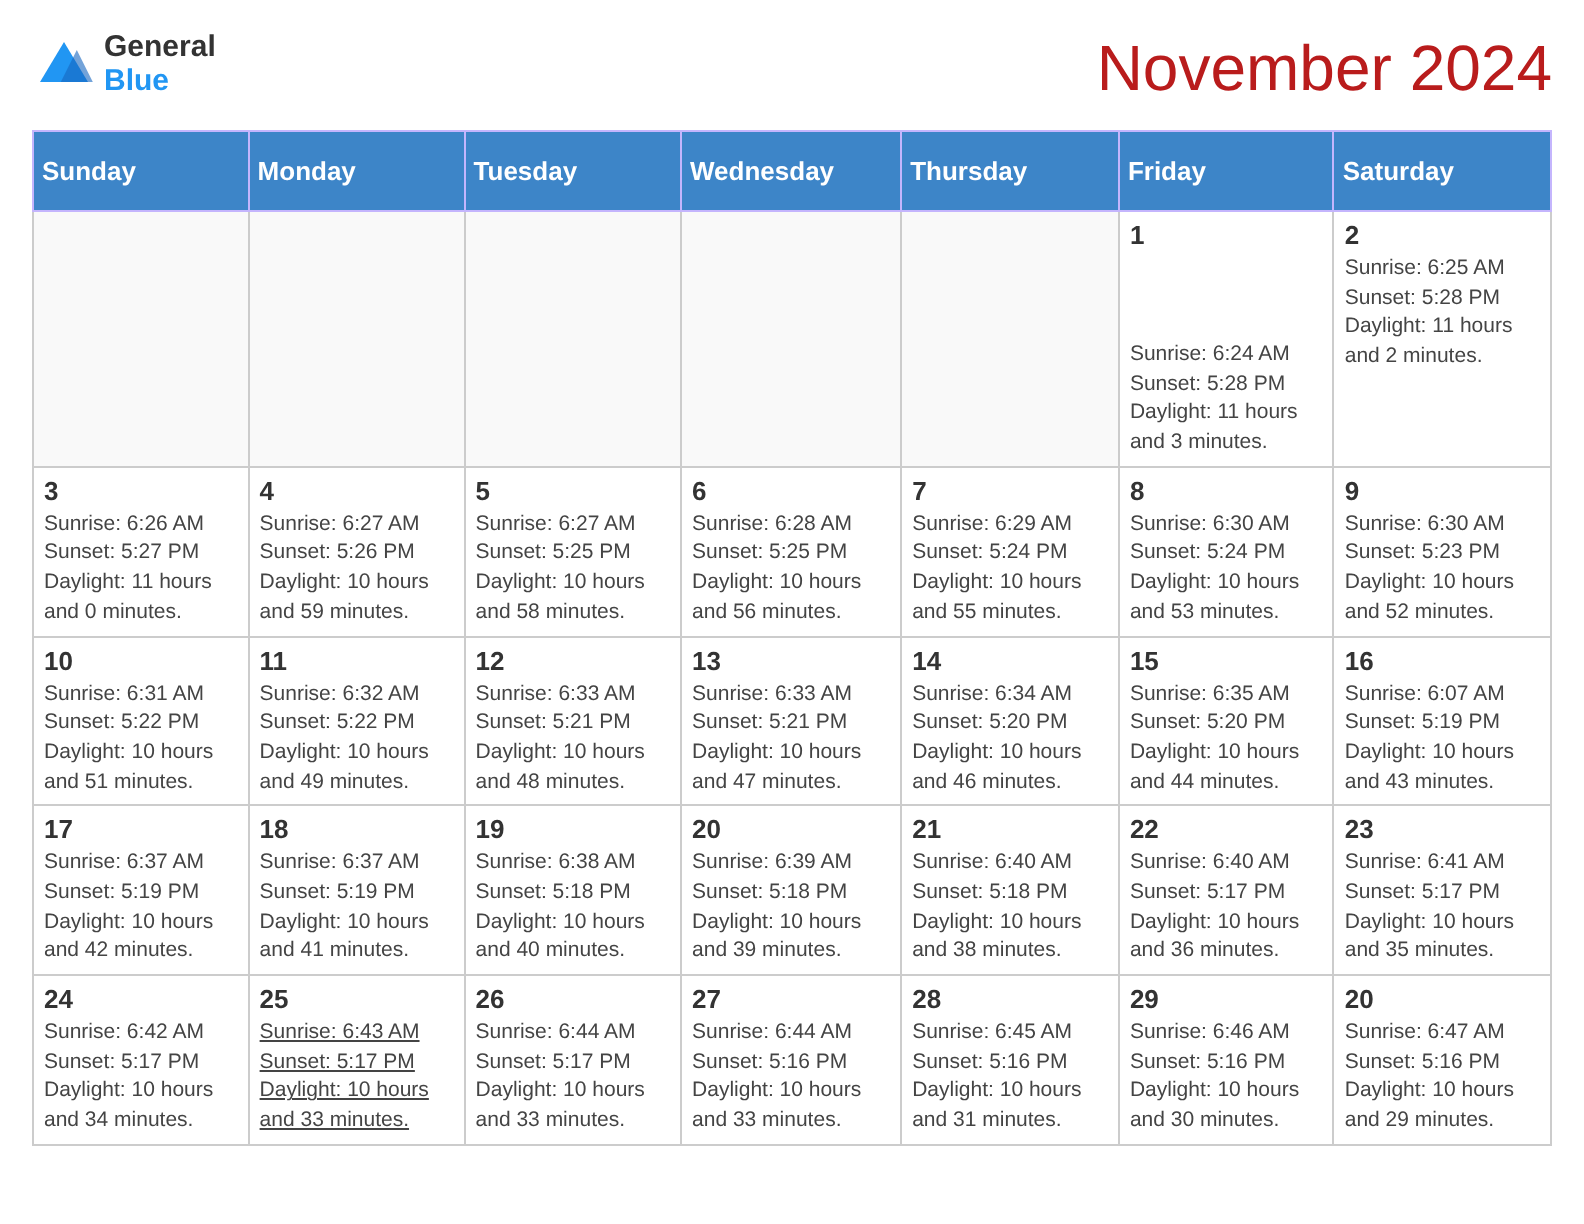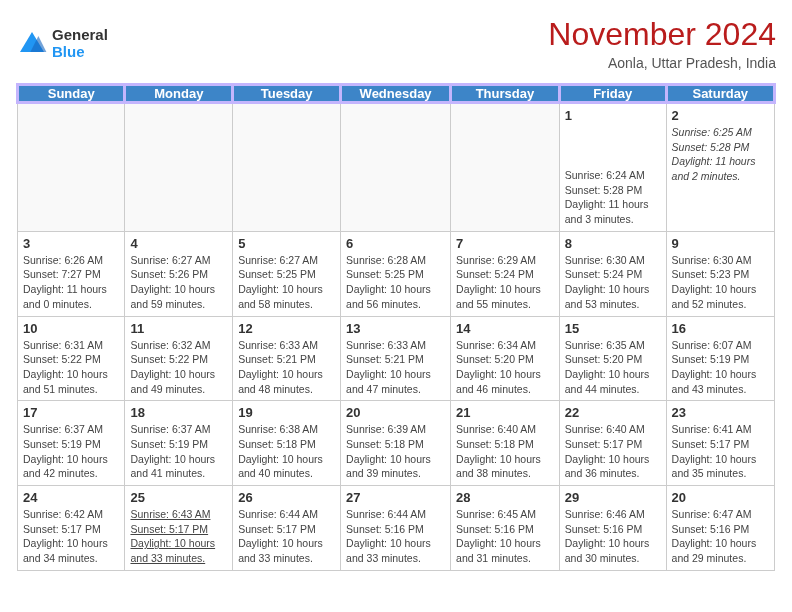--- a/index.html
+++ b/index.html
@@ -6,21 +6,21 @@
     body {
       font-family: Arial, sans-serif;
       background: #fff;
       width: 792px;
       min-height: 612px;
       padding: 16px;
     }
     .header {
       display: flex;
       justify-content: space-between;
-      align-items: center;
+      align-items: flex-start;
       margin-bottom: 12px;
     }
     .logo {
       display: flex;
       align-items: center;
       gap: 4px;
     }
     .logo-text {
       display: flex;
       flex-direction: column;
@@ -56,23 +56,23 @@
     .calendar {
       width: 100%;
       border-collapse: collapse;
       border: 1px solid #ccc;
     }
     .calendar th {
       background: #3d85c8;
       color: #fff;
       font-size: 13px;
       font-weight: bold;
-      padding: 0 4px;
-      text-align: center;
-      border: 3px solid #c4b5fd;
+      padding: 12px 4px;
+      text-align: left;
+      border: 1px solid #c4b5fd;
     }
     .calendar td {
       border: 1px solid #ccc;
       vertical-align: top;
       padding: 4px 5px;
       width: 113px;
       min-height: 75px;
       background: #fff;
       font-size: 11px;
       color: #333;
@@ -104,21 +104,20 @@
       <polygon points="20,5 35,30 5,30" fill="#2196f3"></polygon>
       <polygon points="28,10 38,30 18,30" fill="#1565c0" opacity="0.6"></polygon>
     </svg>
     <div class="logo-text">
       <span class="logo-general">General</span>
       <span class="logo-blue">Blue</span>
     </div>
   </div>
   <div class="title-block">
     <div class="month-title">November 2024</div>
-    <div class="location">Aonla, Uttar Pradesh, India</div>
   </div>
 </div>
 
 <table class="calendar">
   <thead>
     <tr>
     <th>Sunday</th>
         <th>Monday</th>
         <th>Tuesday</th>
         <th>Wednesday</th>
@@ -136,31 +135,31 @@
         <td class="empty"></td>
         <td>
           <div class="day-num">1</div>
           <div class="day-info" style="white-space: pre-line; margin-top: 45px;">Sunrise: 6:24 AM
 Sunset: 5:28 PM
 Daylight: 11 hours
 and 3 minutes.</div>
         </td>
         <td>
           <div class="day-num">2</div>
-          <div class="day-info" style="white-space: pre-line; font-style: italic;">Sunrise: 6:25 AM
+          <div class="day-info" style="white-space: pre-line;">Sunrise: 6:25 AM
 Sunset: 5:28 PM
 Daylight: 11 hours
 and 2 minutes.</div>
         </td>
       </tr>
       <tr class="week-row">
         <td>
           <div class="day-num">3</div>
           <div class="day-info" style="white-space: pre-line;">Sunrise: 6:26 AM
-Sunset: 7:27 PM
+Sunset: 5:27 PM
 Daylight: 11 hours
 and 0 minutes.</div>
         </td>
         <td>
           <div class="day-num">4</div>
           <div class="day-info" style="white-space: pre-line;">Sunrise: 6:27 AM
 Sunset: 5:26 PM
 Daylight: 10 hours
 and 59 minutes.</div>
         </td>

